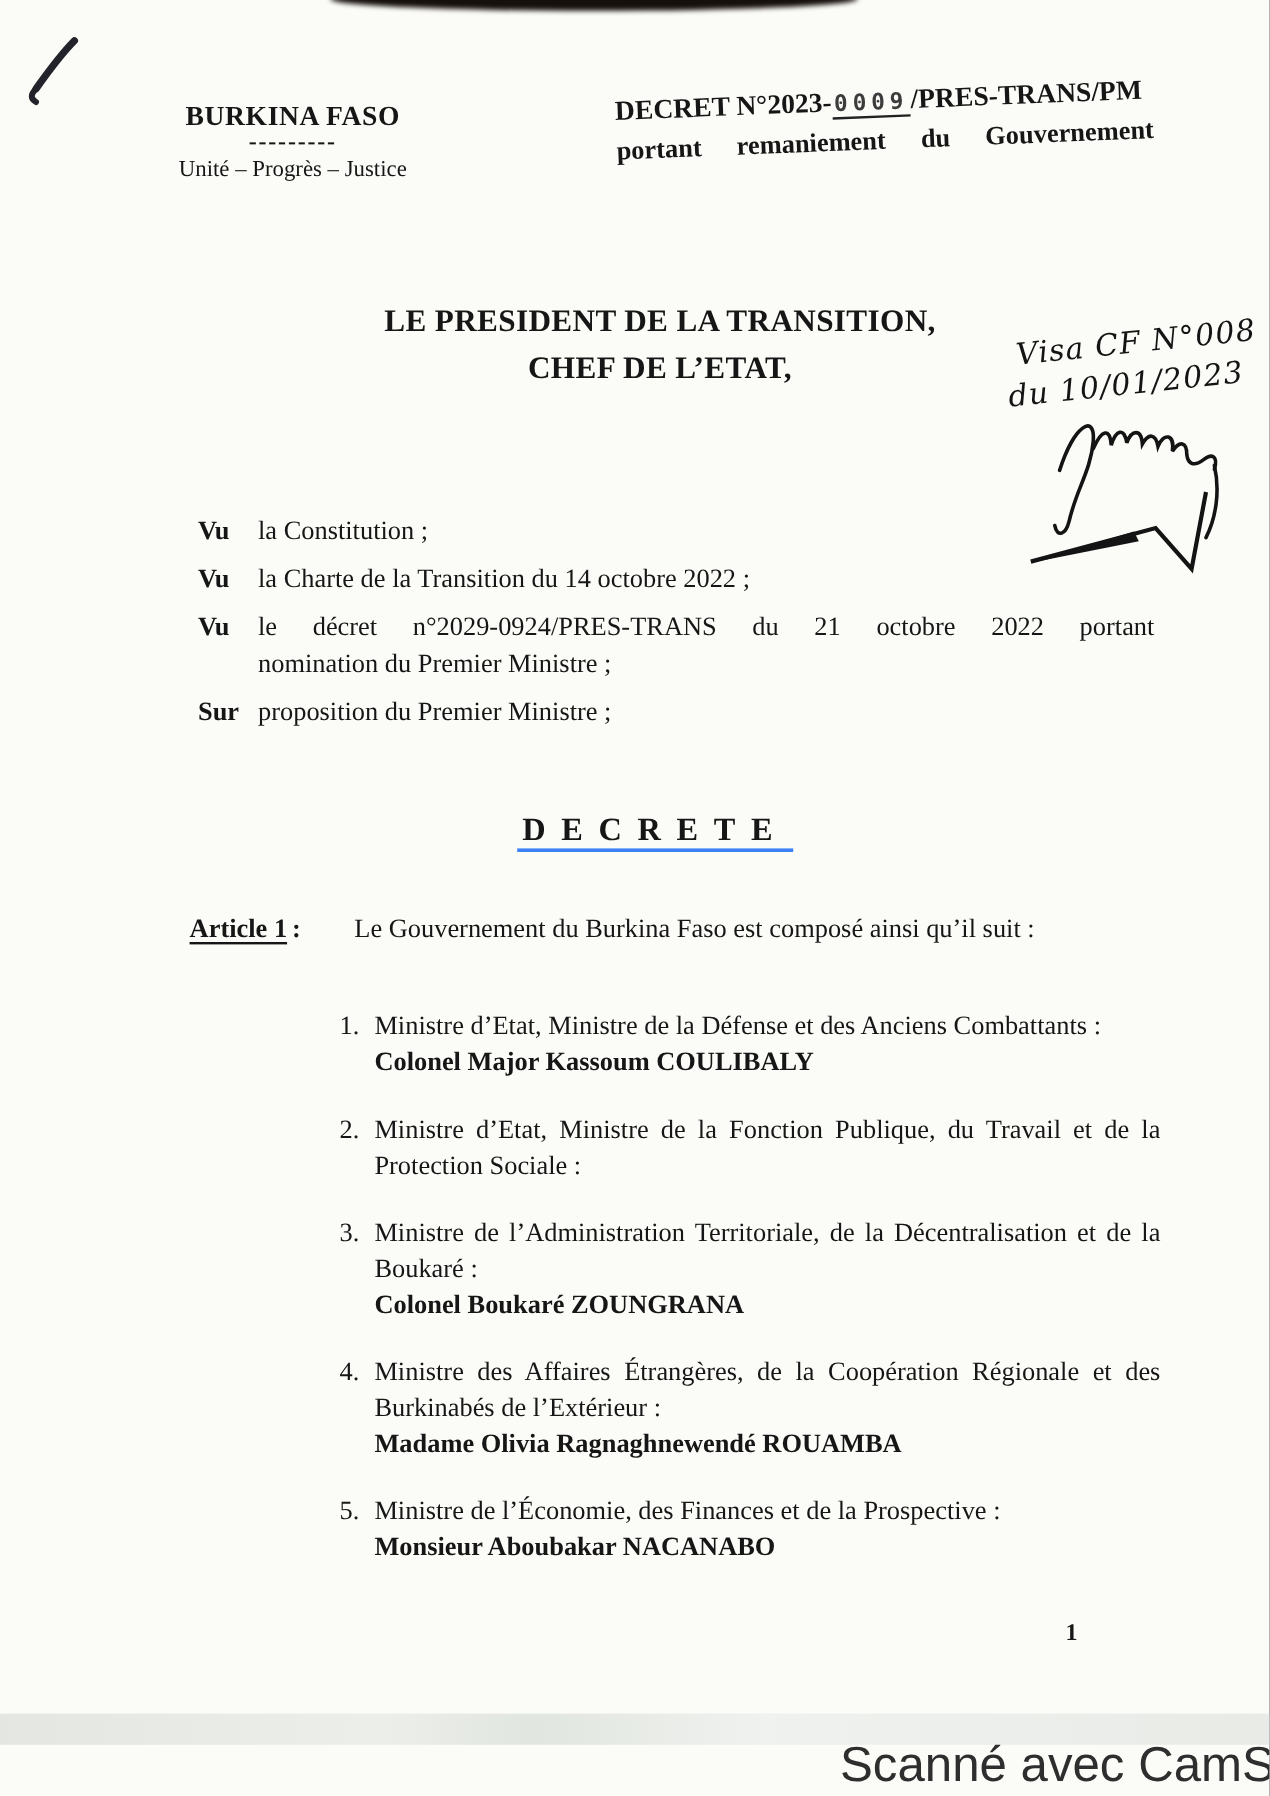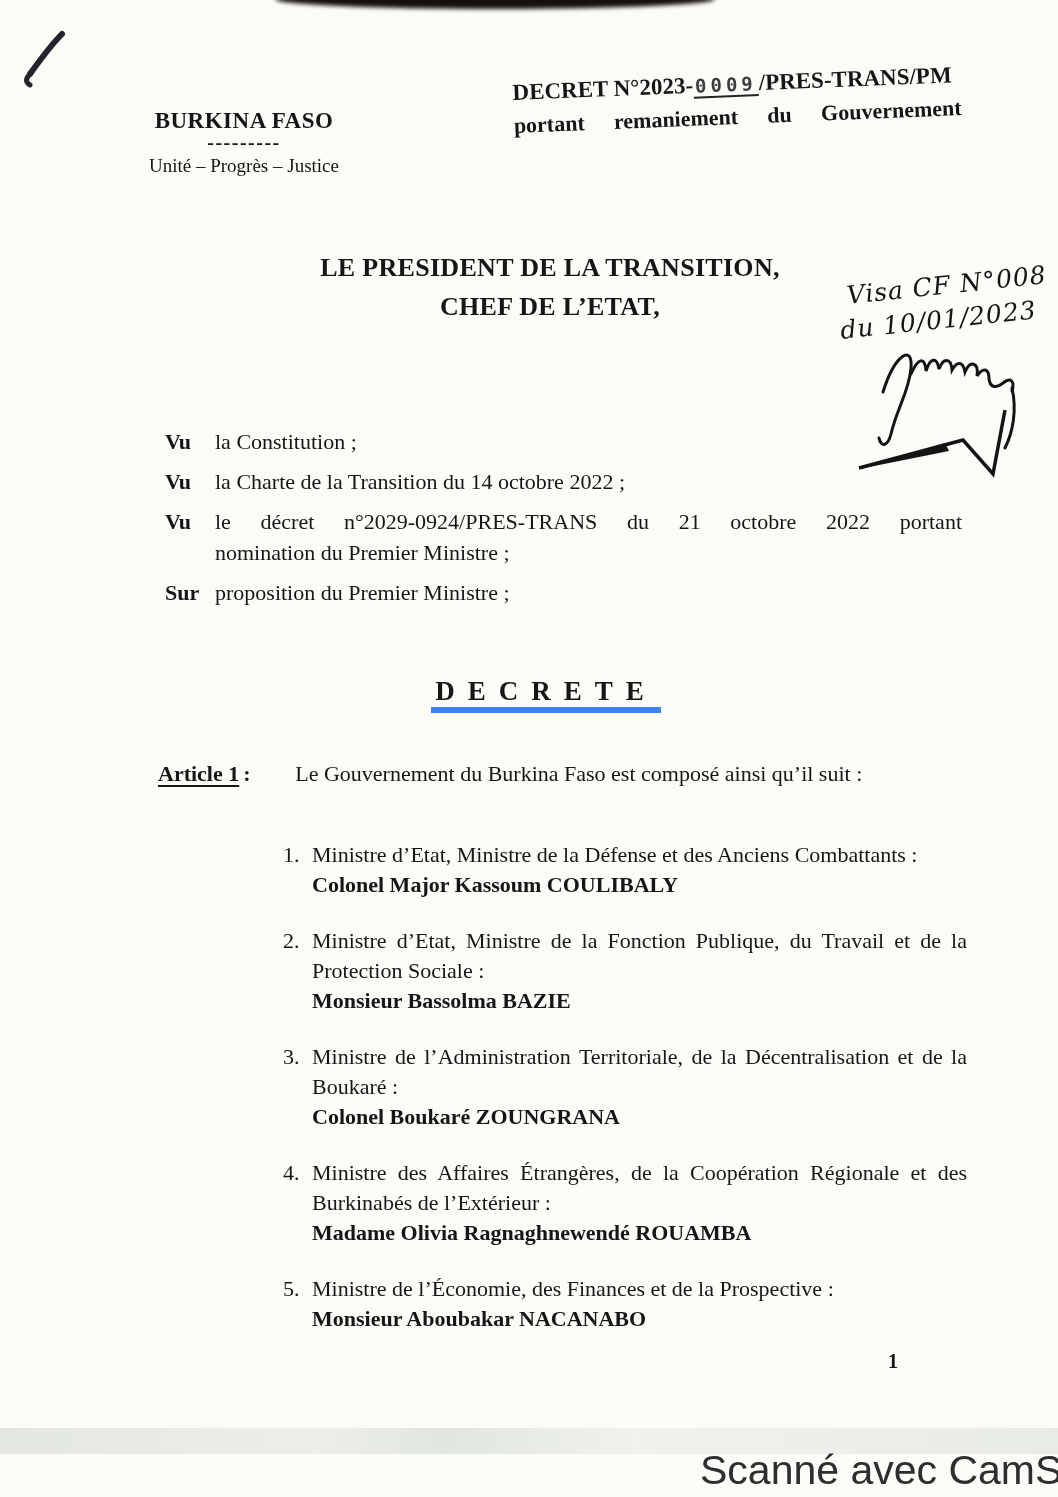--- a/index.html
+++ b/index.html
@@ -33,21 +33,21 @@
   }
   .page-number{
     position:absolute;left:888px;top:1350px;
     font-size:20px;font-weight:bold;
   }
 
   
   .header-left{
     position:absolute;left:138px;top:84px;width:212px;text-align:center;
   }
-  .country{font-size:23px;font-weight:bold;letter-spacing:.5px;margin-top:24px;}
+  .country{font-size:23px;font-weight:bold;letter-spacing:.5px;}
   .separator{font-size:20px;font-weight:bold;letter-spacing:1.5px;line-height:16px;}
   .motto{font-size:19px;margin-top:5px;white-space:nowrap;}
 
   .header-right{
     position:absolute;left:512px;top:80px;width:462px;
     transform:rotate(-2.3deg);transform-origin:left top;
   }
   .decree-line{font-size:23px;font-weight:bold;white-space:nowrap;}
   .decree-stamp{
     font-family:"DejaVu Sans Mono", monospace;
@@ -86,21 +86,21 @@
   .pre-label{font-weight:bold;width:50px;flex:0 0 50px;}
   .pre-text{width:747px;}
   .force-justify{display:block;text-align:justify;text-align-last:justify;}
 
   
   .decrete{
     position:absolute;left:0;top:676px;width:1092px;text-align:center;
   }
   .decrete span{
     font-size:27px;font-weight:bold;letter-spacing:13px;
-    border-bottom:6px solid #3b82f6;padding:0 4px 1px 4px;
+    border-bottom:3px solid #3b82f6;padding:0 4px 1px 4px;
   }
 
   
   .article{position:absolute;left:158px;top:759px;font-size:22px;display:flex;line-height:30px;justify-content:center;}
   .article .lbl{font-weight:bold;text-decoration:underline;text-underline-offset:4px;}
   .article .col{font-weight:bold;margin-left:4px;width:52px;}
   .article .txt{width:660px;}
 
   
   .ministers{position:absolute;left:283px;top:840px;width:684px;}
@@ -186,21 +186,20 @@
       <div class="m-num">1.</div>
       <div>
         <div class="m-title">Ministre d’Etat, Ministre de la Défense et des Anciens Combattants :</div>
         <div class="m-name">Colonel Major Kassoum COULIBALY</div>
       </div>
     </div>
     <div class="minister">
       <div class="m-num">2.</div>
       <div>
         <div class="m-title">Ministre d’Etat, Ministre de la Fonction Publique, du Travail et de la Protection Sociale :</div>
-        <div class="m-name">Monsieur Bassolma BAZIE</div>
       </div>
     </div>
     <div class="minister">
       <div class="m-num">3.</div>
       <div>
         <div class="m-title">Ministre de l’Administration Territoriale, de la Décentralisation et de la Boukaré :</div>
         <div class="m-name">Colonel Boukaré ZOUNGRANA</div>
       </div>
     </div>
     <div class="minister">

